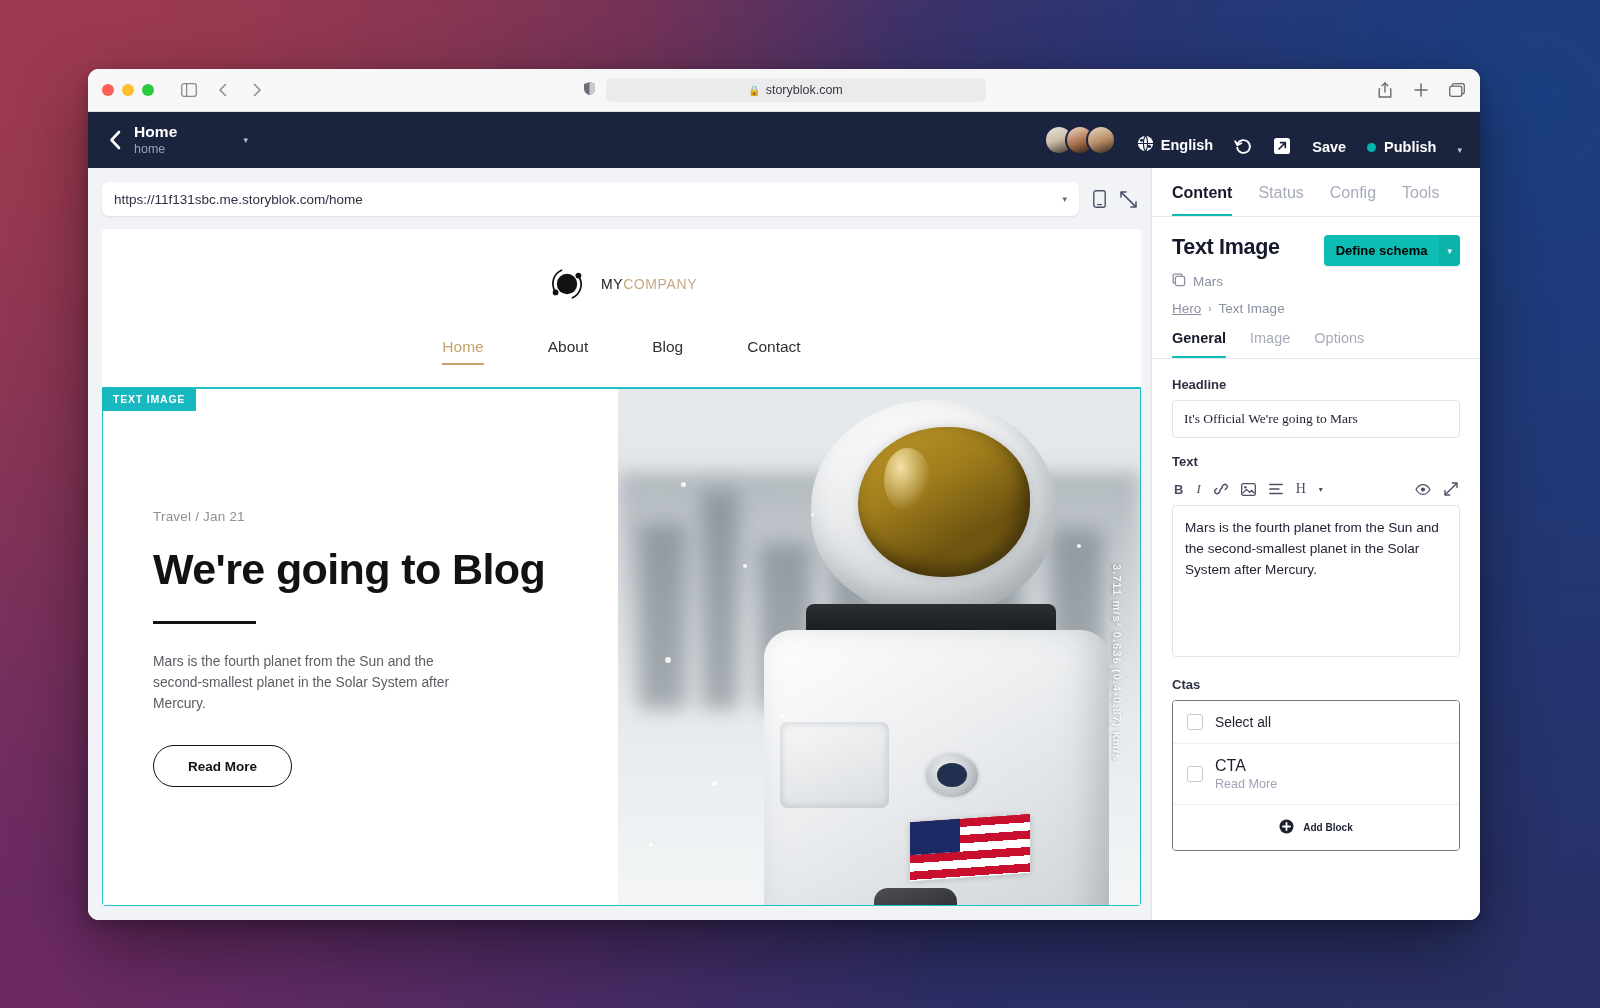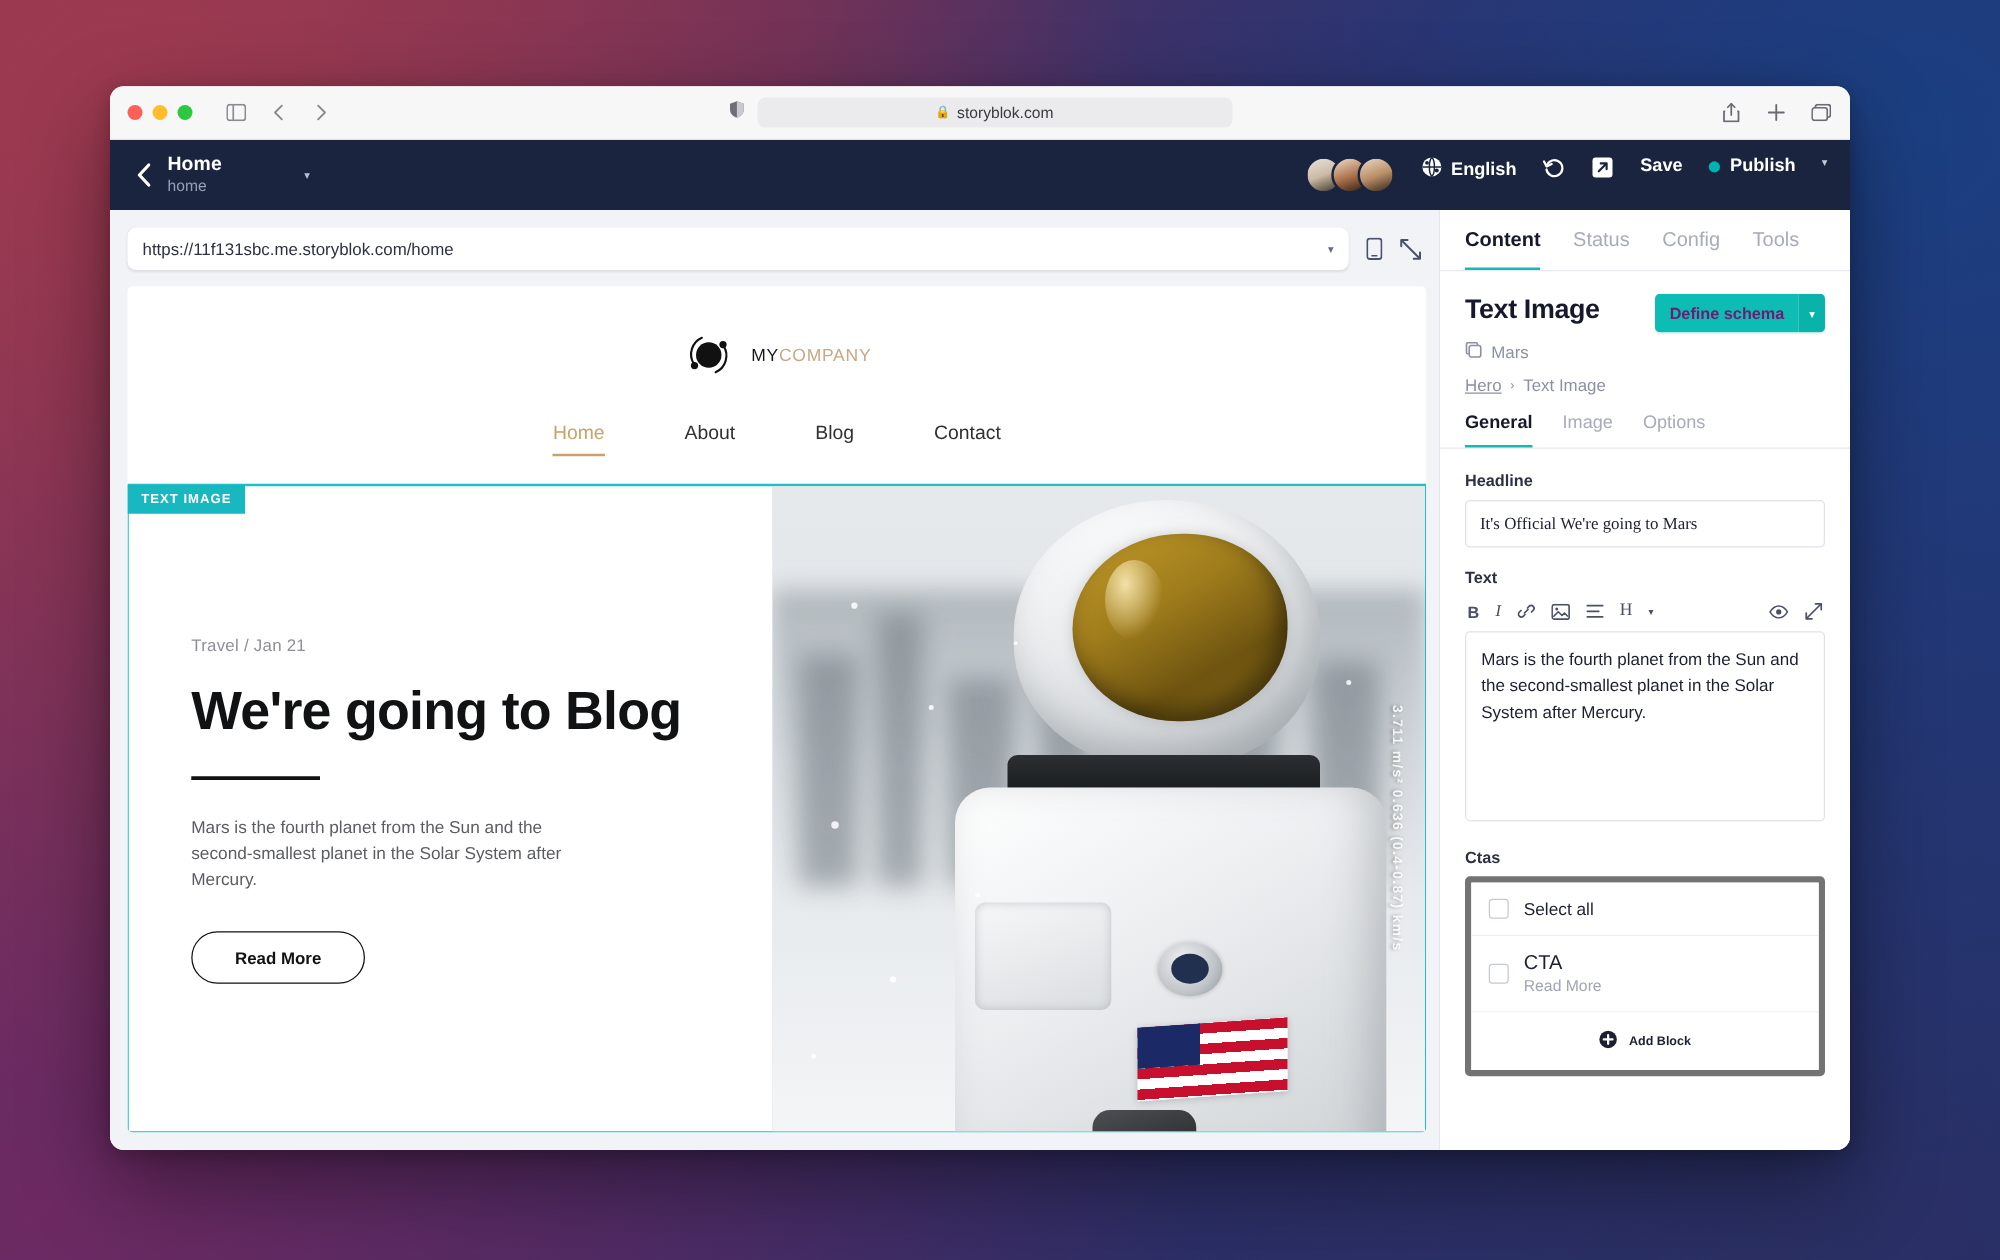--- a/index.html
+++ b/index.html
@@ -54,21 +54,21 @@
   .topbar {
     height: 56px; background: #1b243f;
     display: flex; align-items: center; padding: 0 18px 0 14px;
     color: #fff;
   }
   .back-chevron { width: 26px; display:flex; align-items:center; justify-content:center; cursor: pointer; }
   .story-meta { margin-left: 6px; line-height: 1.15; }
   .story-title { font-size: 15.5px; font-weight: 700; letter-spacing: .1px; }
   .story-slug { font-size: 12.5px; color: #97a0b5; margin-top: 1px; }
   .story-caret { margin-left: 66px; color: #b9c0d0; font-size: 9px; }
-  .topbar-right { margin-left: auto; display: flex; align-items: flex-start; gap: 21px; }
+  .topbar-right { margin-left: auto; display: flex; align-items: flex-end; gap: 21px; }
   .avatars { display: flex; align-items: center; }
   .avatar {
     width: 30px; height: 30px; border-radius: 50%;
     border: 2px solid #1b243f; margin-left: -9px;
     background-size: cover; position: relative; overflow: hidden;
   }
   .avatar:first-child { margin-left: 0; }
   .av1 { background: linear-gradient(160deg,#e8e3dd 0%,#cbbba6 50%,#3a3228 100%); }
   .av2 { background: linear-gradient(160deg,#f0dcc8 0%,#a9704a 55%,#2c1d14 100%); }
   .av3 { background: linear-gradient(160deg,#e9d7c3 0%,#b98f68 52%,#33251a 100%); }
@@ -227,21 +227,21 @@
   .ptab.active { color: #16192b; font-weight: 700; border-bottom: 2.5px solid #12bcb4; }
   .panel-divider { height: 1px; background: #e7e9f0; }
 
   .panel-head { padding: 18px 20px 0; }
   .ph-row { display: flex; align-items: flex-start; justify-content: space-between; }
   .ph-title { font-size: 21.5px; font-weight: 800; color: #16192b; letter-spacing: -.3px; }
   .schema-btn {
     display: flex; align-items: stretch; border-radius: 4px; overflow: hidden;
     box-shadow: 0 1px 2px rgba(0,0,0,.1); cursor: pointer;
   }
-  .schema-main { background: #0dbdb4; color: #701a75; font-size: 13px; font-weight: 600; padding: 8px 12px; }
+  .schema-main { background: #0dbdb4; color: #000000; font-size: 13px; font-weight: 600; padding: 8px 12px; }
   .schema-caret { background: #0ab3aa; color: #fff; display: flex; align-items: center; padding: 0 8px; font-size: 9px; }
   .copy-row { display: flex; align-items: center; gap: 7px; margin-top: 7px; color: #8b90a3; font-size: 13.5px; cursor: pointer; }
   .breadcrumb { margin-top: 11px; font-size: 13.5px; color: #8b90a3; display: flex; align-items: center; gap: 7px; }
   .bc-link { color: #8b90a3; text-decoration: underline; cursor: pointer; }
   .bc-sep { font-size: 10px; }
 
   .sub-tabs { display: flex; gap: 24px; padding: 14px 20px 0; border-bottom: 1px solid #e7e9f0; }
   .stab { font-size: 14.5px; color: #a7abba; padding-bottom: 10px; cursor: pointer; }
   .stab.active { color: #16192b; font-weight: 700; border-bottom: 2.5px solid #12bcb4; }
 
@@ -256,21 +256,21 @@
   .rt-toolbar {
     display: flex; align-items: center; gap: 13px; padding: 4px 2px 8px; color: #4b5064;
   }
   .rt-toolbar .sp { margin-left: auto; }
   .rt-btn { cursor: pointer; display: flex; align-items: center; font-size: 13px; }
   .rt-area {
     width: 100%; height: 152px; border: 1px solid #dfe2ea; border-radius: 4px;
     background: #fff; padding: 11px 12px; font-size: 13.6px; line-height: 1.55;
     color: #1d2030; resize: none; font-family: "Liberation Sans", sans-serif;
   }
-  .blocks { border: 5px solid #737373; border-radius: 4px; overflow: hidden; }
+  .blocks { border: 1px solid #737373; border-radius: 4px; overflow: hidden; }
   .block-row {
     display: flex; align-items: center; gap: 12px; padding: 13px 14px;
     border-bottom: 1px solid #eceef4; background: #fff;
   }
   .block-row:last-child { border-bottom: none; }
   .cb { width: 16px; height: 16px; border: 1.4px solid #c5c9d6; border-radius: 3px; background: #fff; cursor: pointer; flex: none; }
   .block-label { font-size: 13.8px; color: #1d2030; }
   .block-title { font-size: 16px; color: #1d2030; }
   .block-sub { font-size: 12.6px; color: #a0a4b4; margin-top: 2px; }
   .add-block {

